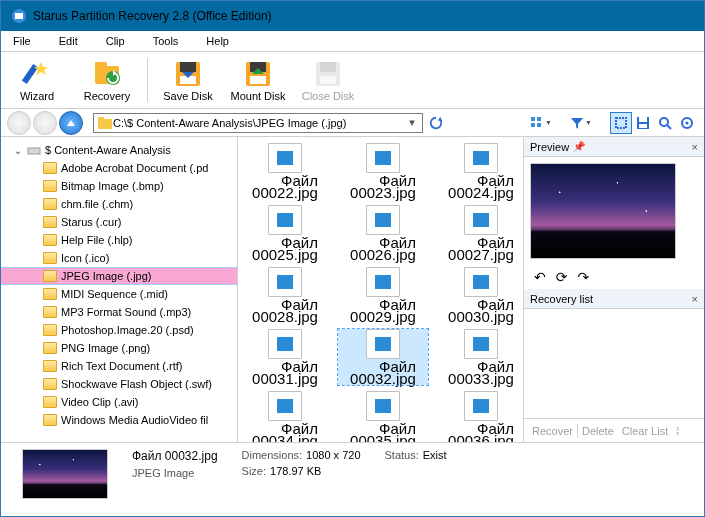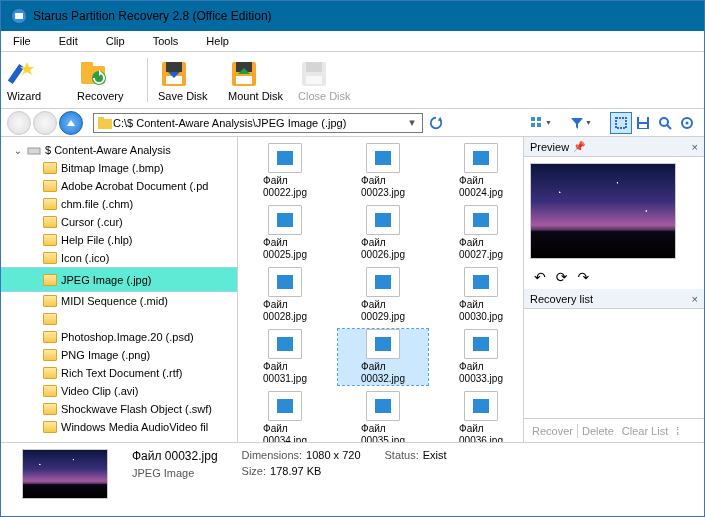--- a/index.html
+++ b/index.html
@@ -4,48 +4,48 @@
 <style>
 *{box-sizing:border-box;margin:0;padding:0;font-family:"Segoe UI",Tahoma,sans-serif;font-size:11px;color:#000}
 body{width:705px;height:517px;background:#fff;border:1px solid #3a76b6;overflow:hidden;position:relative}
 .titlebar{height:30px;display:flex;align-items:center;padding:0 4px;background:#0369a1}
 .titlebar .icon{width:16px;height:16px;margin:0 6px}
 .titlebar .title{flex:1;font-size:12px}
 .titlebar .wbtn{width:44px;height:28px;display:flex;align-items:center;justify-content:center;font-family:Segoe MDL2 Assets,Segoe UI Symbol;font-size:10px}
 .menubar{height:20px;display:flex;align-items:center;padding:0 5px;gap:14px}
 .menubar .mitem{padding:2px 7px}
 .toolbar{height:58px;display:flex;align-items:center;padding:2px 6px;gap:10px;border-bottom:1px solid #d0d0d0;border-top:1px solid #d0d0d0}
-.toolbar .tbtn{width:60px;height:54px;display:flex;flex-direction:column;align-items:flex-start;justify-content:center;gap:0}
+.toolbar .tbtn{width:60px;height:54px;display:flex;flex-direction:column;align-items:center;justify-content:center;gap:0}
 .toolbar .tbtn .ticon{width:32px;height:32px}
 .toolbar .tbtn .tlab{font-size:11px;text-align:center}
 .toolbar .tbtn.disabled .tlab{color:#a0a0a0}
 .toolbar .sep{width:1px;height:44px;background:#d0d0d0}
 .addrbar{height:28px;display:flex;align-items:center;padding:2px 6px;gap:2px;border-bottom:1px solid #d0d0d0}
 .nav-circle{width:24px;height:24px;border-radius:50%;background:radial-gradient(#f9f9f9,#dcdcdc);border:1px solid #ccc}
 .up-btn{width:24px;height:24px;border-radius:50%;background:radial-gradient(#6fb8ff,#2176d2);border:1px solid #1e64b2;position:relative}
 .up-btn::after{content:"";position:absolute;left:7px;top:8px;width:0;height:0;border-left:4px solid transparent;border-right:4px solid transparent;border-bottom:6px solid #fff}
 .addr-input{flex:0 0 330px;height:20px;border:1px solid #7a7a7a;display:flex;align-items:center;padding:0 3px;background:#fff}
 .addr-input input{flex:1;border:none;outline:none;font-size:11px}
 .dd-caret{width:14px;text-align:center;color:#555}
 .refresh-btn, .smallbtn{width:22px;height:22px;display:flex;align-items:center;justify-content:center}
 .smallbtn .caret{font-size:7px;color:#555;margin-left:1px}
 .rightbtns{margin-left:auto;display:flex;gap:0;align-items:center}
 .main{display:flex;height:305px}
 .tree{width:237px;border-right:1px solid #d0d0d0;overflow:auto;padding:4px 0}
 .tree .node{display:flex;align-items:center;height:18px;padding-left:28px;white-space:nowrap;gap:4px}
 .tree .node.root{padding-left:12px}
-.tree .node.sel{background:#5eead4;border:1px solid #99d1ff;border-left:none;border-right:none;height:25px}
+.tree .node.sel{background:#f9a8d4;border:1px solid #99d1ff;border-left:none;border-right:none;height:18px}
 .folder-ico{width:14px;height:12px;background:linear-gradient(#ffe9a6,#f7c94b);border:1px solid #d9a52b;border-radius:1px;flex-shrink:0}
 .tree .chev{width:10px;color:#555;text-align:center;font-size:10px}
 .files{flex:1;overflow:auto;padding:6px 2px;position:relative}
 .fgrid{display:grid;grid-template-columns:repeat(3,90px);gap:6px 8px;justify-content:start}
 .fitem{display:flex;flex-direction:column;align-items:center;width:90px}
 .fitem .thumb{width:34px;height:30px;border:1px solid #bfbfbf;background:#fff;border-radius:1px;display:flex;align-items:center;justify-content:center;margin-bottom:2px}
 .fitem .thumb .pic{width:16px;height:14px;background:#2b8bd4}
-.fitem .fname{font-size:10px;text-align:left;line-height:12px}
+.fitem .fname{font-size:15px;text-align:right;line-height:12px}
 .fitem.sel{background:#cce8ff;outline:1px dashed #4ba3ff}
 .side{width:181px;border-left:1px solid #d0d0d0;display:flex;flex-direction:column}
 .panel-hdr{height:20px;background:#eef3f9;border-bottom:1px solid #d0d0d0;display:flex;align-items:center;padding:0 6px;font-weight:400}
 .panel-hdr .x{margin-left:auto;color:#555}
 .panel-hdr .pin{margin-left:4px;color:#555;font-size:10px}
 .preview-img{width:146px;height:96px;margin:6px;border:1px solid #ccc;background:
  radial-gradient(1px 1px at 20% 30%,#fff 50%,transparent),
  radial-gradient(1px 1px at 60% 20%,#fff 50%,transparent),
  radial-gradient(1px 1px at 80% 50%,#fff 50%,transparent),
  linear-gradient(#0b1540 0%,#3a2f7a 40%,#a45aa0 65%,#553560 70%,#0c0714 72%,#000 100%)}
@@ -206,36 +206,36 @@
       <span class="chev">⌄</span>
       <svg width="14" height="14" viewBox="0 0 14 14">
           <rect x="1" y="5" width="12" height="6" fill="#d7d7d7" stroke="#999"></rect>
         </svg>
       <span>$ Content-Aware Analysis</span>
     </div>
     <div id="tree-items">
         <div class="node">
           <span class="chev"></span>
           <span class="folder-ico"></span>
+          <span>Adobe Acrobat Document (.pd</span>
+        </div>
+        <div class="node">
+          <span class="chev"></span>
+          <span class="folder-ico"></span>
           <span>Bitmap Image (.bmp)</span>
         </div>
         <div class="node">
           <span class="chev"></span>
           <span class="folder-ico"></span>
-          <span>Adobe Acrobat Document (.pd</span>
-        </div>
-        <div class="node">
-          <span class="chev"></span>
-          <span class="folder-ico"></span>
           <span>chm.file (.chm)</span>
         </div>
         <div class="node">
           <span class="chev"></span>
           <span class="folder-ico"></span>
-          <span>Cursor (.cur)</span>
+          <span>Starus (.cur)</span>
         </div>
         <div class="node">
           <span class="chev"></span>
           <span class="folder-ico"></span>
           <span>Help File (.hlp)</span>
         </div>
         <div class="node">
           <span class="chev"></span>
           <span class="folder-ico"></span>
           <span>Icon (.ico)</span>
@@ -246,45 +246,46 @@
           <span>JPEG Image (.jpg)</span>
         </div>
         <div class="node">
           <span class="chev"></span>
           <span class="folder-ico"></span>
           <span>MIDI Sequence (.mid)</span>
         </div>
         <div class="node">
           <span class="chev"></span>
           <span class="folder-ico"></span>
+          <span>MP3 Format Sound (.mp3)</span>
         </div>
         <div class="node">
           <span class="chev"></span>
           <span class="folder-ico"></span>
           <span>Photoshop.Image.20 (.psd)</span>
         </div>
         <div class="node">
           <span class="chev"></span>
           <span class="folder-ico"></span>
           <span>PNG Image (.png)</span>
         </div>
         <div class="node">
           <span class="chev"></span>
           <span class="folder-ico"></span>
           <span>Rich Text Document (.rtf)</span>
         </div>
         <div class="node">
           <span class="chev"></span>
           <span class="folder-ico"></span>
+          <span>Shockwave Flash Object (.swf)</span>
+        </div>
+        <div class="node">
+          <span class="chev"></span>
+          <span class="folder-ico"></span>
           <span>Video Clip (.avi)</span>
-        </div>
-        <div class="node">
-          <span class="chev"></span>
-          <span class="folder-ico"></span>
-          <span>Shockwave Flash Object (.swf)</span>
         </div>
         <div class="node">
           <span class="chev"></span>
           <span class="folder-ico"></span>
           <span>Windows Media AudioVideo fil</span>
         </div>
       </div>
   </div>
 
   <div class="files">

